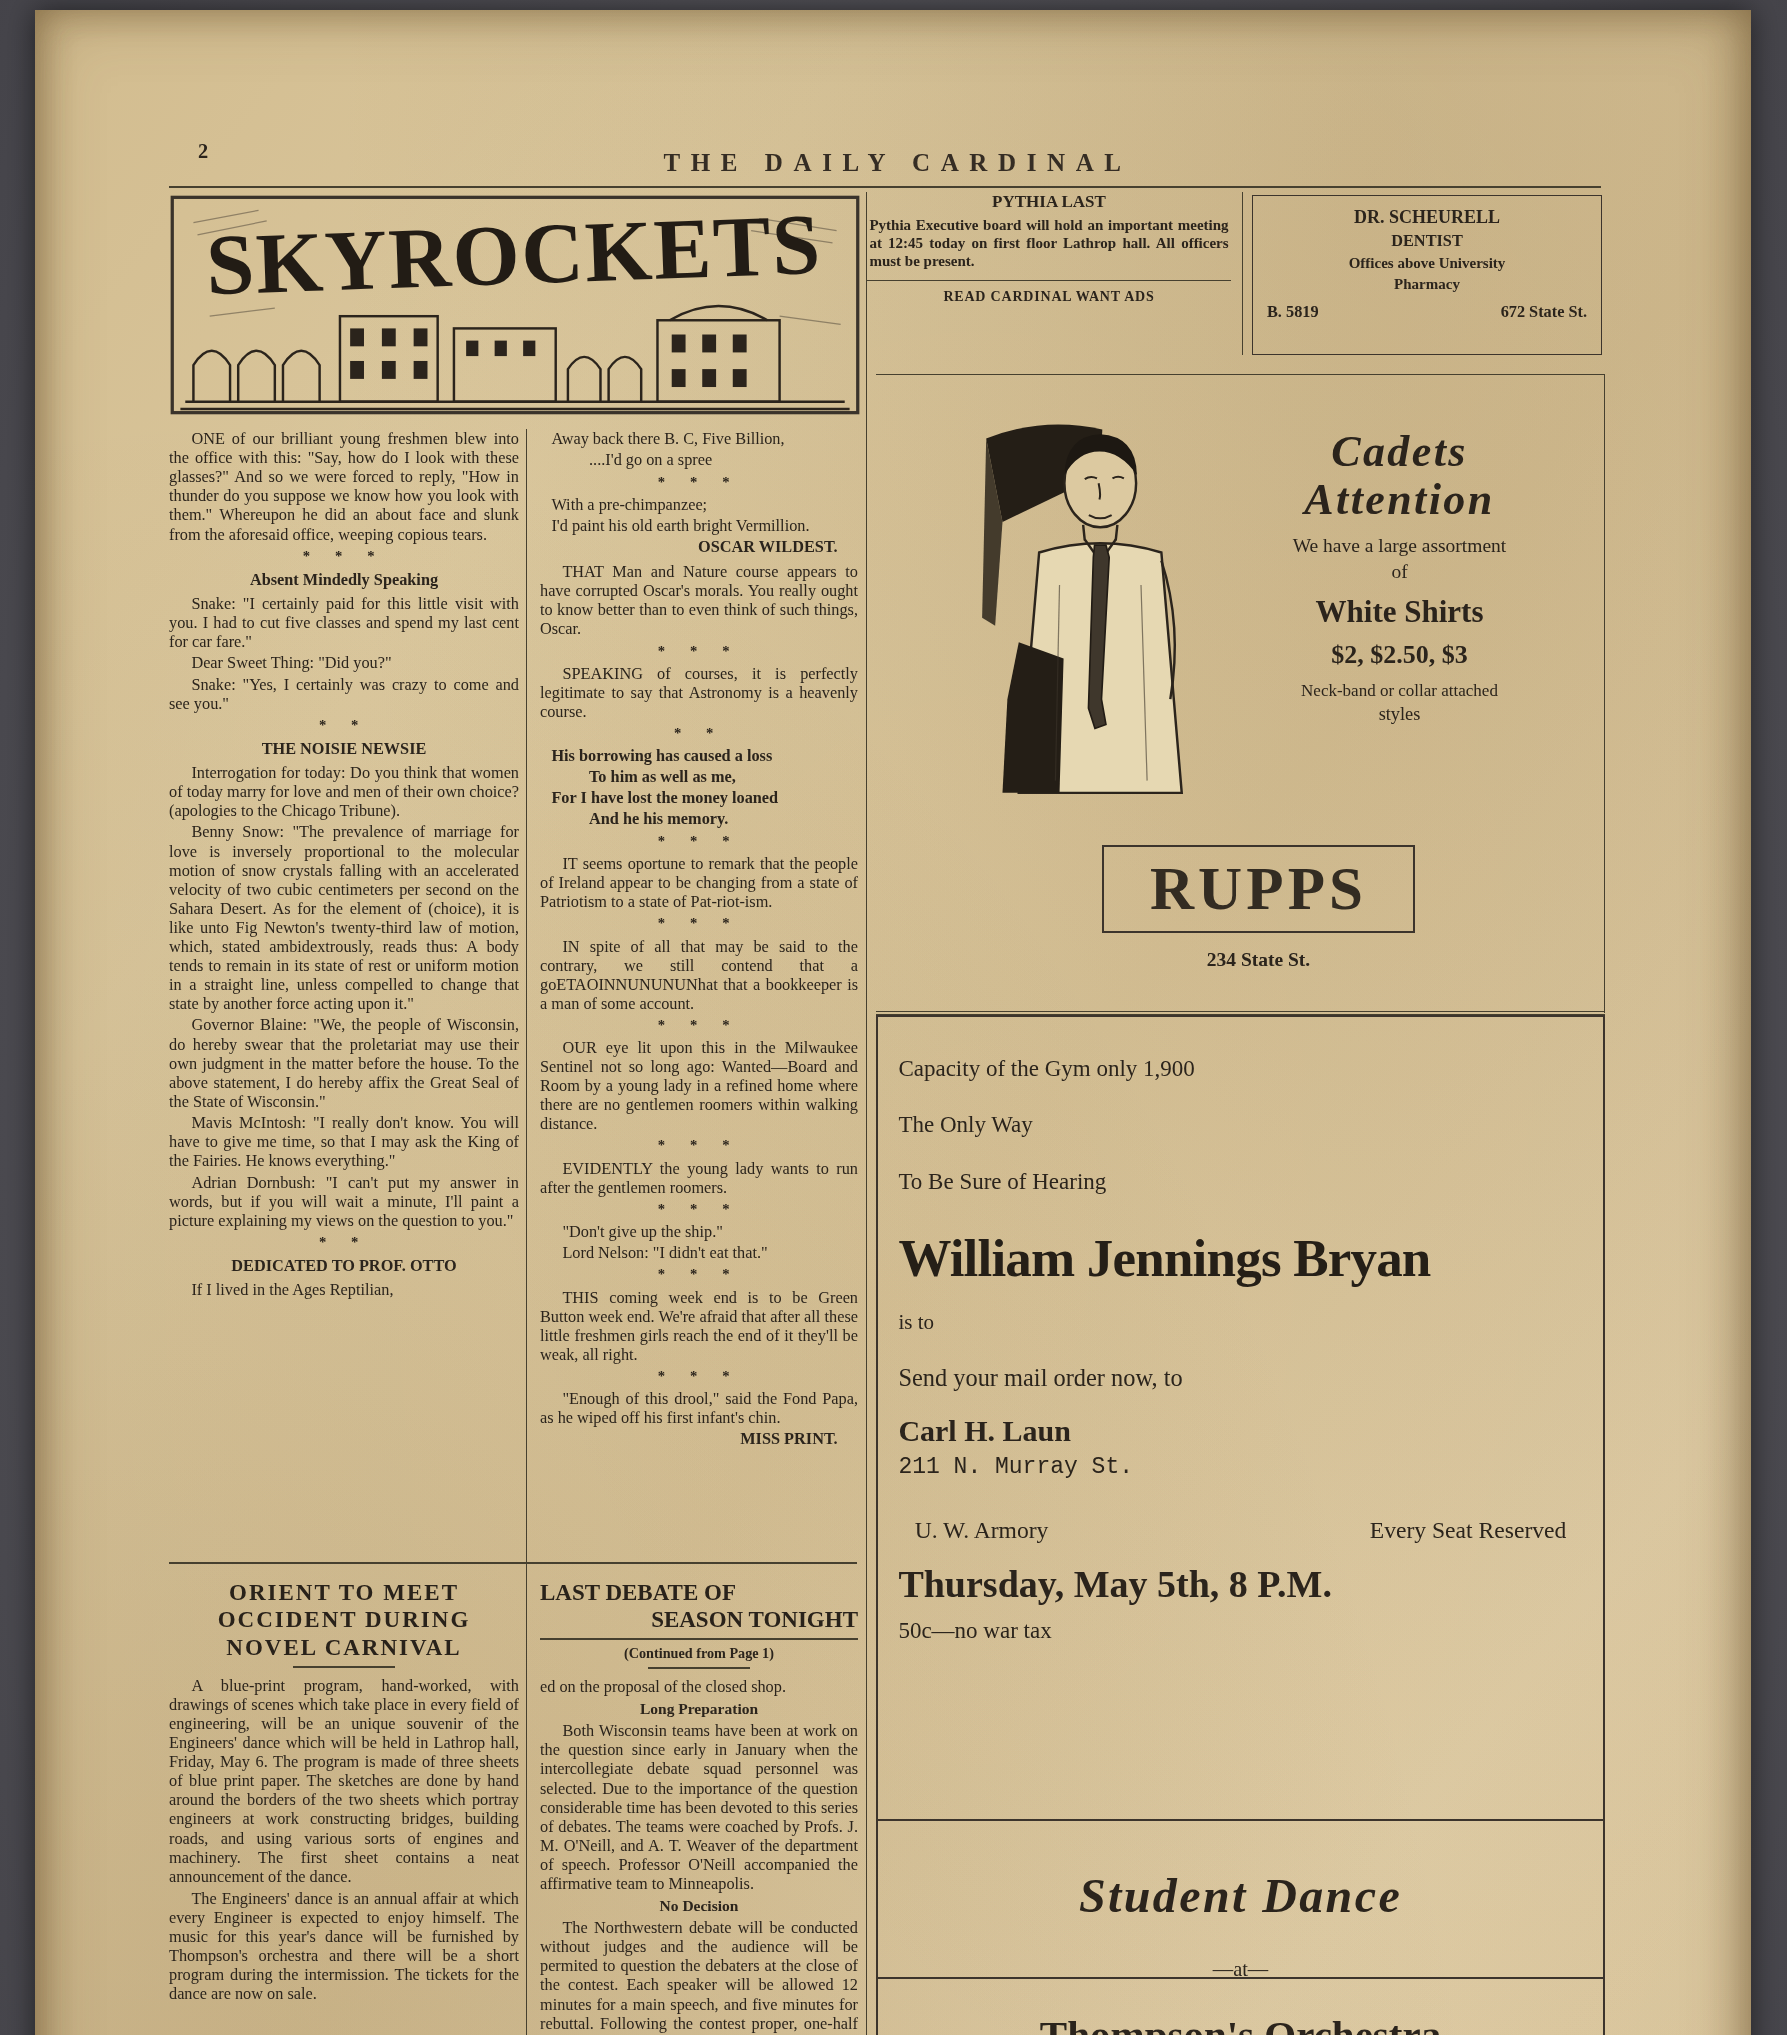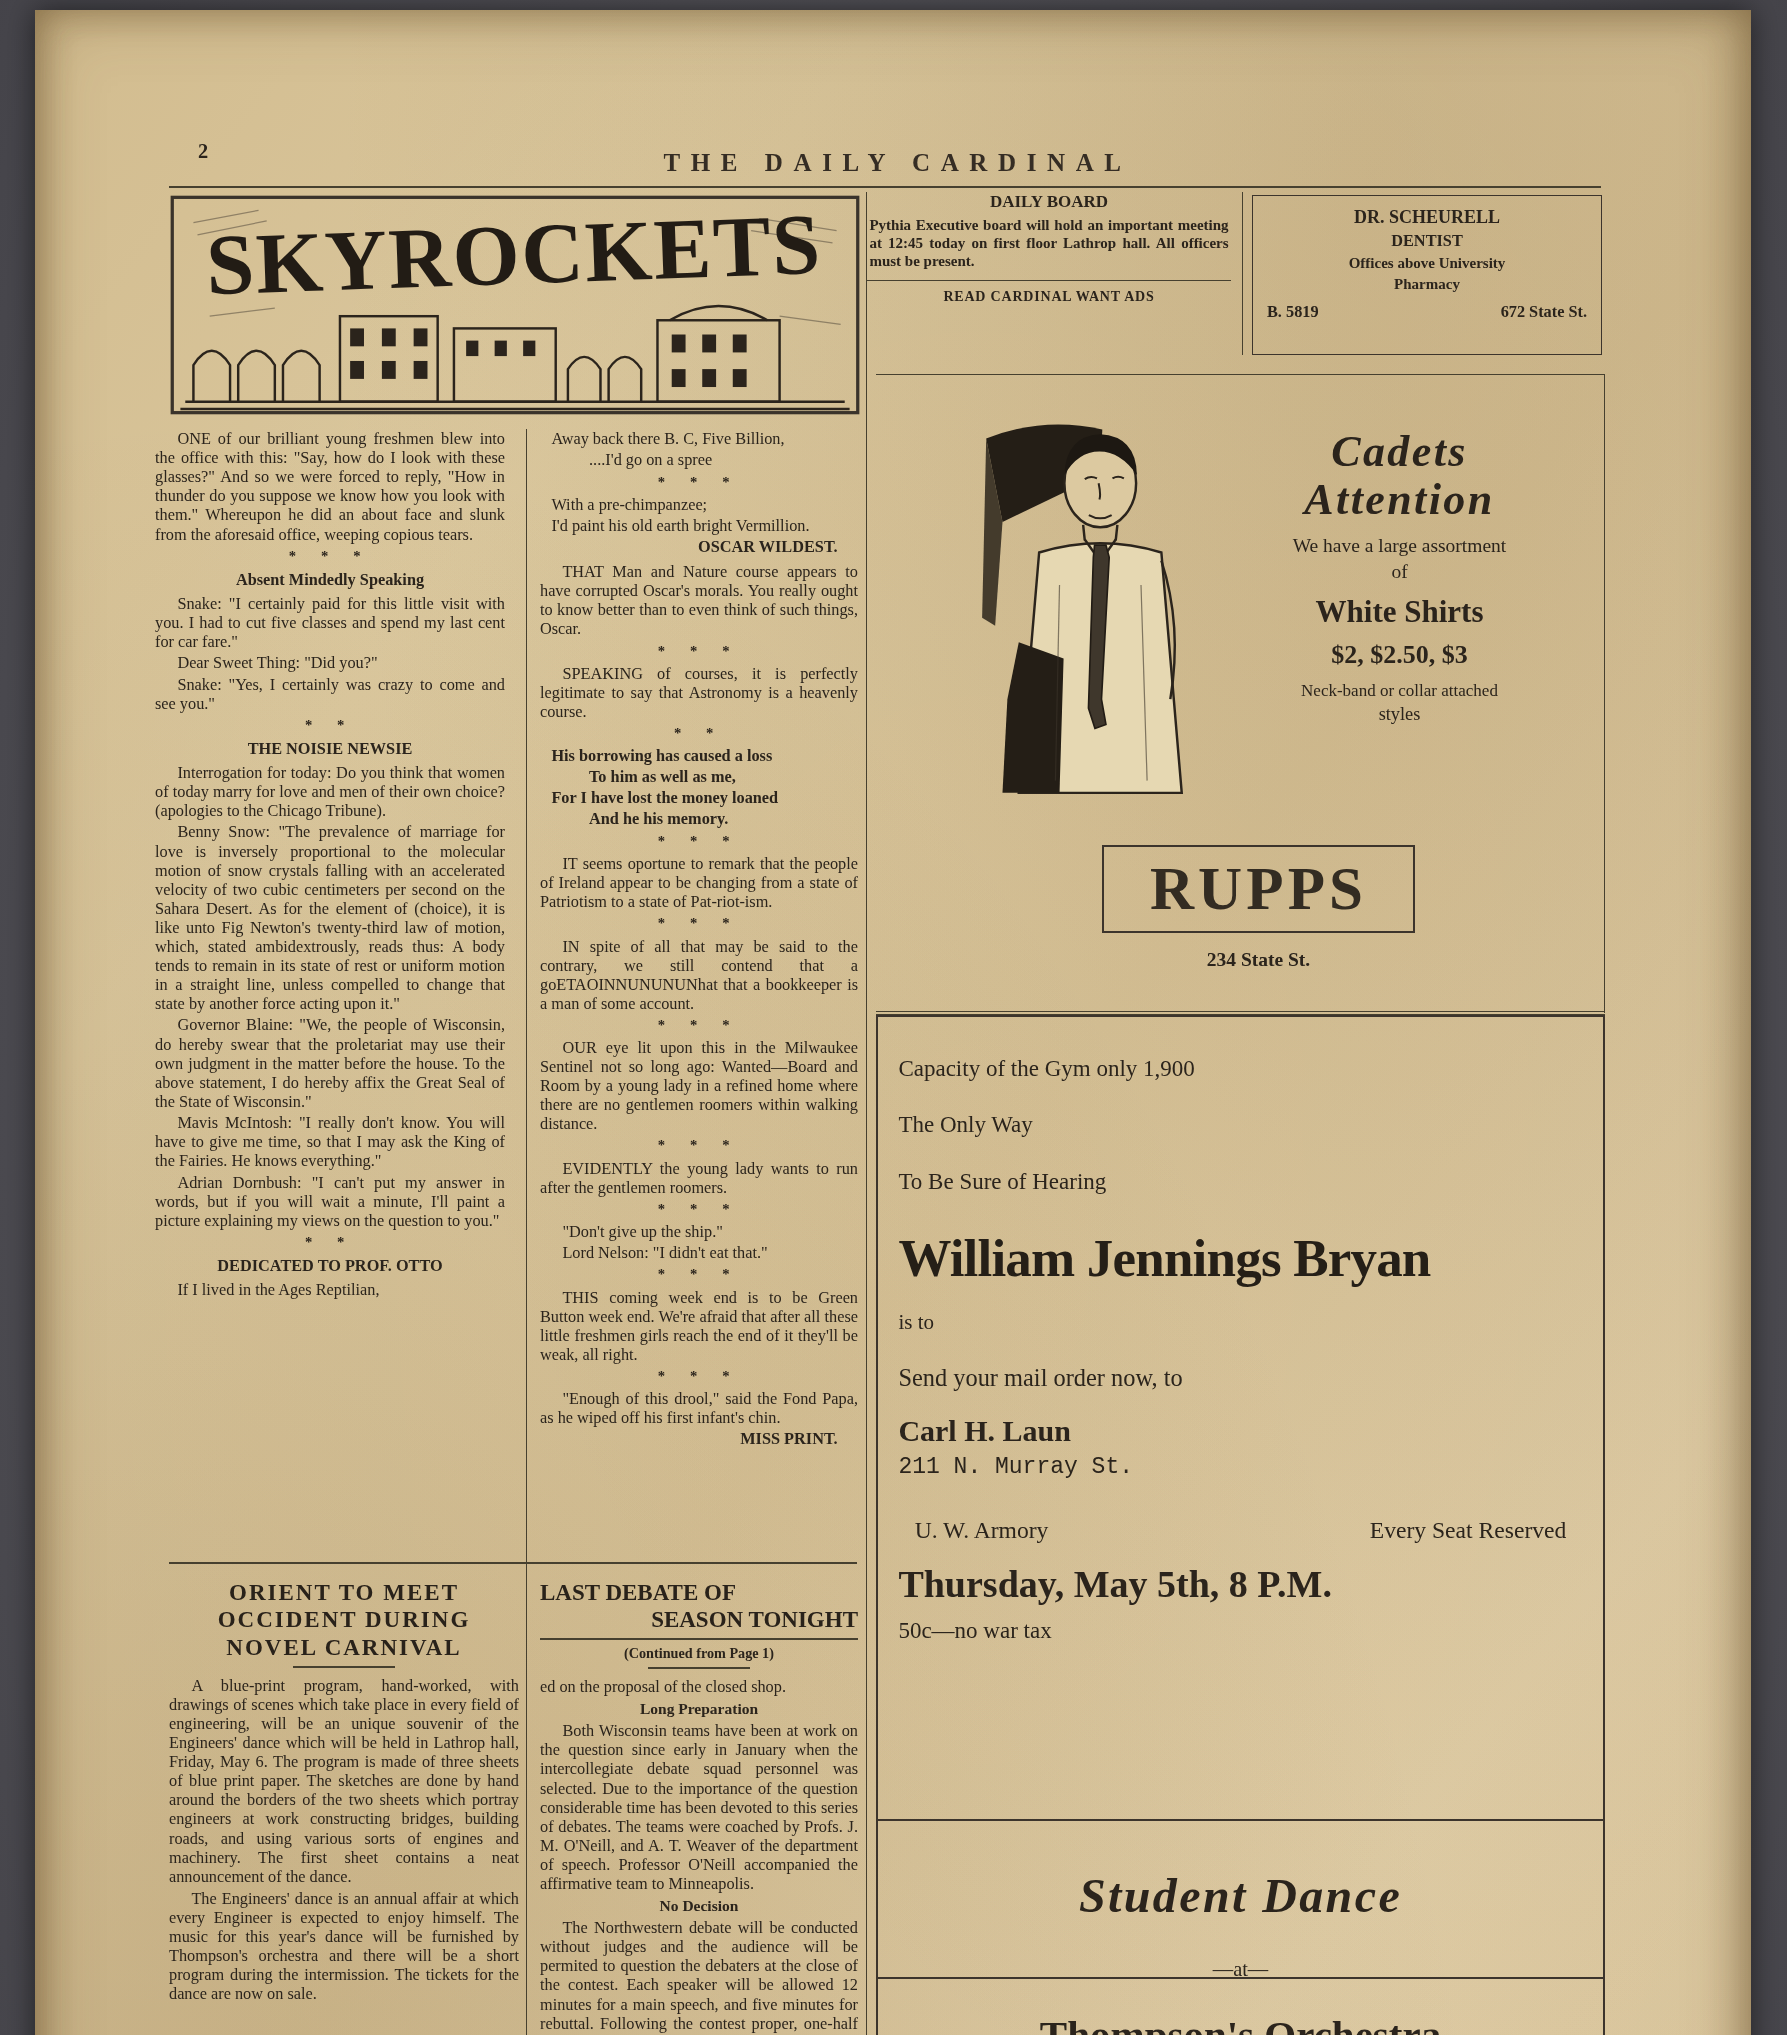--- a/index.html
+++ b/index.html
@@ -40,21 +40,21 @@
   .dentist{position:absolute;left:1217px;top:185px;width:350px;height:160px;border:1.6px solid #3c342c;
     box-sizing:border-box;padding:10.6px 14px;text-align:center;}
   .dentist .nm{font-size:18px;font-weight:bold;margin:0;}
   .dentist .ti{font-size:16.3px;font-weight:bold;margin:3.3px 0 0;}
   .dentist .ln{font-size:15px;font-weight:bold;margin:4.1px 0 0;}
   .dentist .row{display:flex;justify-content:space-between;font-size:16.3px;font-weight:bold;margin-top:9px;}
   
   .vrule-1{left:491px;top:419px;width:1.2px;height:2341px;}
   .vrule-2{left:831px;top:182px;width:1.2px;height:2463px;}
   
-  .col1{position:absolute;left:120px;top:419px;width:350px;}
+  .col1{position:absolute;left:134px;top:419px;width:350px;}
   .col2{position:absolute;left:505px;top:419px;width:318px;}
   .para{font-size:16.3px;line-height:1.17;text-align:justify;text-indent:22.4px;margin:0 0 2.4px;}
   .stars{text-align:center;font-size:14.7px;font-weight:bold;letter-spacing:10.6px;margin:4.1px 0;}
   .subhead{text-align:center;font-weight:bold;font-size:16.3px;margin:4.9px 0 4.1px;}
   .sig{text-align:right;font-weight:bold;font-size:16.3px;margin:1.6px 20.4px 4.9px 0;}
   .poem{font-size:16.3px;line-height:1.2;margin:0 0 1.6px;padding-left:11.4px;}
   .poem.pi{padding-left:49px;}
   .poem.b{font-weight:bold;}
   
   .articles-rule{left:134px;top:1552px;width:688px;height:1.6px;}
@@ -152,21 +152,21 @@
           <rect x="1385" y="345" width="34" height="44"></rect>
         <rect x="1235" y="430" width="34" height="44"></rect>
           <rect x="1310" y="430" width="34" height="44"></rect>
           <rect x="1385" y="430" width="34" height="44"></rect>
       </g>
       <text x="850" y="220" text-anchor="middle" font-family="Liberation Serif, serif" font-size="212" font-weight="bold" letter-spacing="4" fill="#221c15" transform="rotate(-2 850 220)">SKYROCKETS</text>
     </svg>
   </div>
 
   <div class="pythia">
-    <div class="pythia-title">DAILY BOARD</div>
+    <div class="pythia-title">PYTHIA LAST</div>
     <div class="pythia-body">Pythia Executive board will hold an important meeting at 12:45 today on first floor Lathrop hall. All officers must be present.</div>
     <div class="pythia-rule"></div>
     <div class="want-ads">READ CARDINAL WANT ADS</div>
   </div>
   <div class="rule vrule-a"></div>
 
   <div class="dentist">
     <p class="nm">DR. SCHEURELL</p>
     <p class="ti">DENTIST</p>
     <p class="ln">Offices above University</p>

